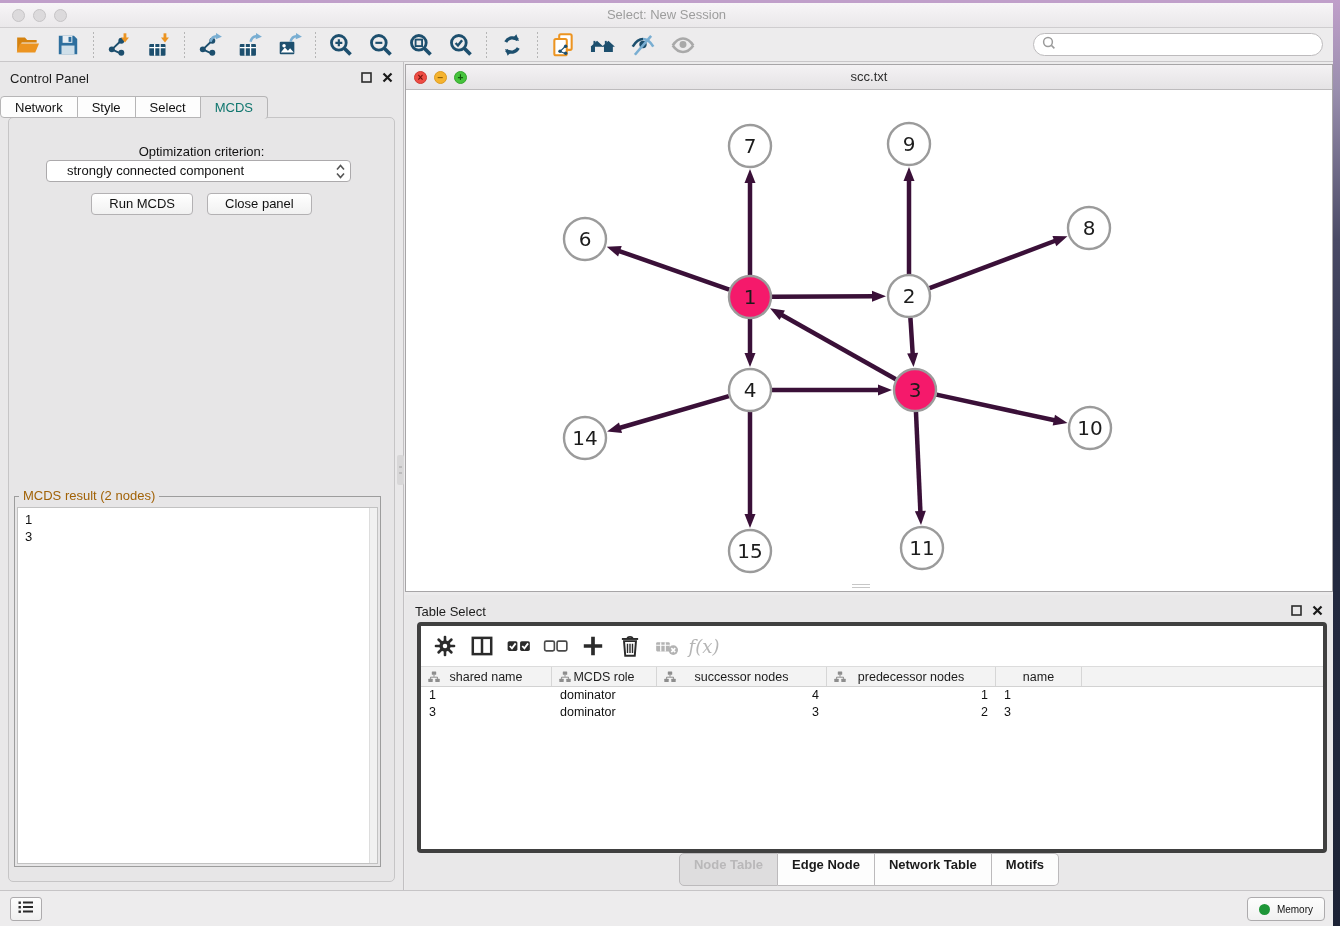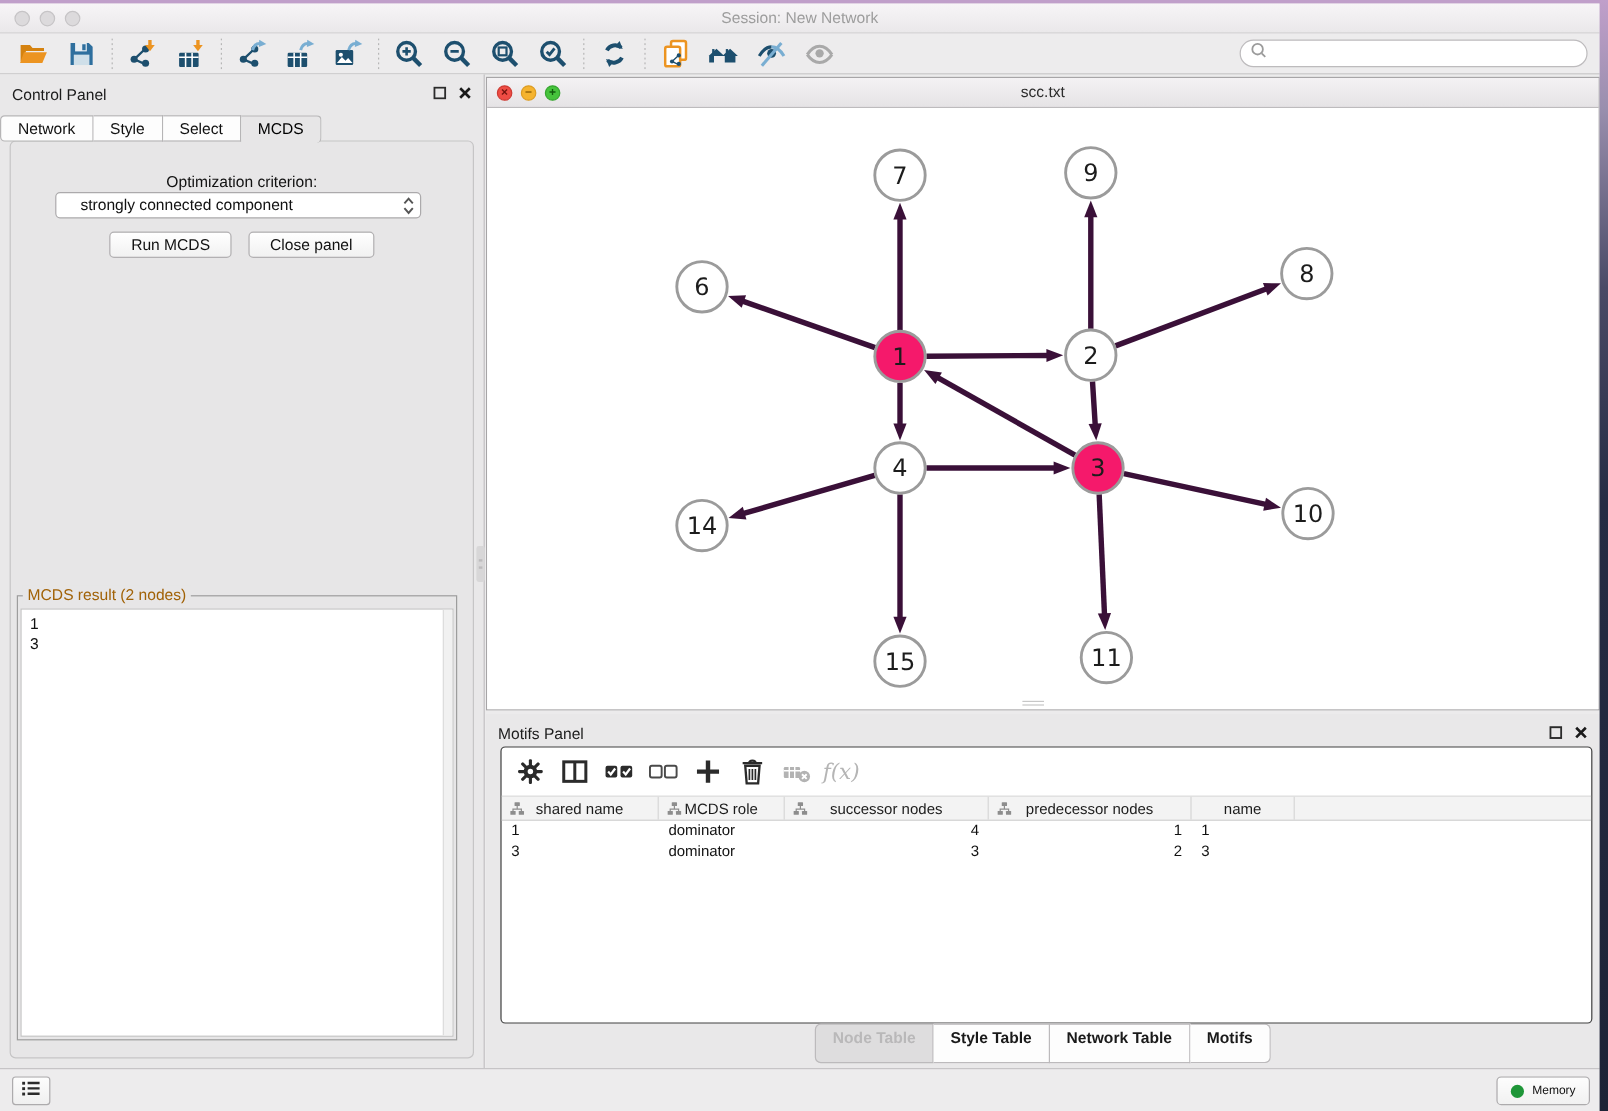--- a/index.html
+++ b/index.html
@@ -22,21 +22,21 @@
 .search{position:absolute;right:10px;top:5px;width:290px;height:23px;background:#fff;border:1px solid #bdbbbd;border-radius:12px;display:flex;align-items:center;padding-left:8px;gap:5px;}
 .search input{border:none;outline:none;flex:1;font-size:12px;background:transparent;height:18px;}
 
 .control-panel{position:absolute;left:0;top:62px;width:404px;bottom:36px;background:#E9E8E9;border-right:1px solid #c2c0c2;}
 .panel-title{position:absolute;left:10px;top:9px;font-size:13px;color:#1c1c1c;}
 .panel-btns{position:absolute;right:10px;top:10px;display:flex;gap:10px;align-items:center;}
 .pbtn{display:flex;align-items:center;justify-content:center;cursor:default;}
 .cp-tabs{position:absolute;left:0;right:0;top:34px;height:23px;display:flex;justify-content:flex-start;z-index:3;}
 .cp-tab{font-size:13px;padding:0 14px;line-height:21px;height:22px;background:#fdfdfd;border:1px solid #b6b5b6;border-left:none;color:#111;cursor:default;}
 .cp-tab:first-child{border-left:1px solid #b6b5b6;border-radius:4px 0 0 4px;}
-.cp-tab.selected{background:#E7E6E7;color:#000000;border-radius:0 4px 4px 0;height:23px;border-bottom:none;}
+.cp-tab.selected{background:#E7E6E7;color:#0f766e;border-radius:0 4px 4px 0;height:23px;border-bottom:none;}
 .cp-body{position:absolute;left:8px;right:8px;top:55px;bottom:8px;background:#E7E6E7;border:1px solid #C6C5C6;border-radius:5px;}
 .opt-label{margin-top:26px;text-align:center;font-size:13px;color:#111;}
 .dropdown{position:absolute;left:37px;right:43px;top:42px;height:22px;background:#fff;border:1px solid #acaaac;border-radius:4px;font-size:13px;line-height:20px;padding-left:20px;color:#111;cursor:default;}
 .dd-arrows{position:absolute;right:4px;top:2px;}
 .btn-row{position:absolute;top:75px;left:0;right:0;display:flex;justify-content:center;gap:14px;}
 .cp-btn{height:22px;padding:0 17px;background:linear-gradient(#ffffff,#f1f1f1);border:1px solid #b3b1b3;border-radius:4px;font-size:13px;line-height:20px;color:#111;cursor:default;}
 .result-fieldset{position:absolute;left:5px;right:13px;top:378px;bottom:14px;border:1px solid #9d9d9d;}
 .result-legend{position:absolute;top:-9px;left:4px;background:#E7E6E7;padding:0 4px;font-size:13px;color:#a16207;}
 .result-box{position:absolute;left:2px;right:2px;top:10px;bottom:2px;background:#fff;border:1px solid #c2c2c2;padding:3px 0 0 7px;font-size:13px;overflow:hidden;}
 .result-scroll{position:absolute;top:0;right:0;width:8px;bottom:0;background:#f1f1f1;border-left:1px solid #ddd;}
@@ -50,21 +50,21 @@
 .nl-min{background:#f5b32f;border:1px solid #dd9c22;color:#8a5d05;}
 .nl-max{background:#46c33c;border:1px solid #35a52e;color:#115c0d;}
 .net-title{text-align:center;line-height:24px;font-size:13px;color:#2d2d2d;}
 .net-canvas{position:absolute;left:0;top:25px;right:0;bottom:0;background:#fff;}
 .splitter-handle{position:absolute;left:397px;top:455px;width:7px;height:30px;background:#d8d7d8;border-radius:2px;z-index:5;display:flex;flex-direction:column;align-items:center;justify-content:center;gap:4px;}
 .splitter-handle i{display:block;width:3px;height:2px;background:#bdbcbd;}
 .net-grip{position:absolute;left:852px;top:584px;width:18px;height:7px;z-index:5;}
 .net-grip i{display:block;height:1px;background:#c7c7c7;margin-bottom:2px;}
 
 .table-panel{position:absolute;left:405px;top:595px;right:7px;bottom:36px;background:#E9E8E9;}
-.tp-container{position:absolute;left:12px;right:6px;top:27px;bottom:37px;background:#fff;border:1px solid #404040;border-radius:4px;overflow:hidden;}
+.tp-container{position:absolute;left:12px;right:6px;top:27px;bottom:37px;background:#fff;border:4px solid #404040;border-radius:4px;overflow:hidden;}
 .tp-toolbar{height:40px;display:flex;align-items:center;padding-left:9px;gap:7px;}
 .tp-btn{width:30px;height:28px;display:flex;align-items:center;justify-content:center;cursor:default;}
 .fx{font-family:"DejaVu Serif",serif;font-style:italic;font-size:18px;color:#b5b5b5;}
 .tbl-header{display:flex;height:21px;background:#F3F3F3;border-top:1px solid #dcdcdc;border-bottom:1px solid #d2d2d2;}
 .th{display:flex;align-items:center;justify-content:center;font-size:12.5px;color:#1c1c1c;border-right:1px solid #d6d6d6;position:relative;cursor:default;}
 .th .hicon{position:absolute;left:7px;top:4px;}
 .tr{display:flex;height:17px;}
 .td{font-size:12.5px;line-height:17px;color:#111;padding:0 8px;overflow:hidden;white-space:nowrap;}
 .td.right{text-align:right;}
 .tp-tabs{position:absolute;left:0;right:0;bottom:4px;display:flex;justify-content:center;}
@@ -83,21 +83,21 @@
 
 <div class="screen">
   <div class="desktop-top"></div>
 
   <div class="titlebar">
     <div class="lights">
       <span class="light"></span>
       <span class="light"></span>
       <span class="light"></span>
     </div>
-    <div class="win-title">Session: New Network</div>
+    <div class="win-title">Select: New Session</div>
   </div>
 
   <div class="toolbar">
     <div class="tb-icons">
         <div class="tbtn">
           <svg width="26" height="26" viewBox="0 0 24 24">
             <path d="M2 5h7.2l2 2.3H20v2.4H6.2L2.8 17.5H2z" fill="#d5820f"></path>
             <path d="M4.6 10.6H22.2L18.7 19H1.6z" fill="#ec9421"></path>
           </svg>
         </div>
@@ -366,21 +366,21 @@
           <text x="516" y="465" text-anchor="middle" font-size="20" fill="#1c1c1c" font-family="DejaVu Sans, sans-serif">11</text>
         </svg>
     </div>
   </div>
   <div class="net-grip">
       <i></i>
       <i></i>
     </div>
 
   <div class="table-panel">
-    <div class="panel-title">Motifs Panel</div>
+    <div class="panel-title">Table Select</div>
     <div class="panel-btns">
       <span class="pbtn">
           <svg width="11" height="11" viewBox="0 0 11 11">
             <rect x="1" y="1" width="9" height="9" fill="none" stroke="#2b2b2b" stroke-width="1.6"></rect>
           </svg>
         </span>
       <span class="pbtn">
           <svg width="11" height="11" viewBox="0 0 11 11">
             <path d="M1.5 1.5l8 8M9.5 1.5l-8 8" stroke="#1a1a1a" stroke-width="2.2"></path>
           </svg>
@@ -506,21 +506,21 @@
             <div class="td" style="width: 131px;">3</div>
             <div class="td" style="width: 105px;">dominator</div>
             <div class="td right" style="width: 170px;">3</div>
             <div class="td right" style="width: 169px;">2</div>
             <div class="td" style="width: 86px;">3</div>
           </div>
         </div>
     </div>
     <div class="tp-tabs">
         <div class="tp-tab selected">Node Table</div>
-        <div class="tp-tab">Style Table</div>
+        <div class="tp-tab">Edge Node</div>
         <div class="tp-tab">Network Table</div>
         <div class="tp-tab">Motifs</div>
       </div>
   </div>
 
   <div class="statusbar">
     <div class="sb-btn">
       <span>
         <svg width="16" height="14" viewBox="0 0 16 14">
             <g stroke="#2b2b2b" stroke-width="2">

